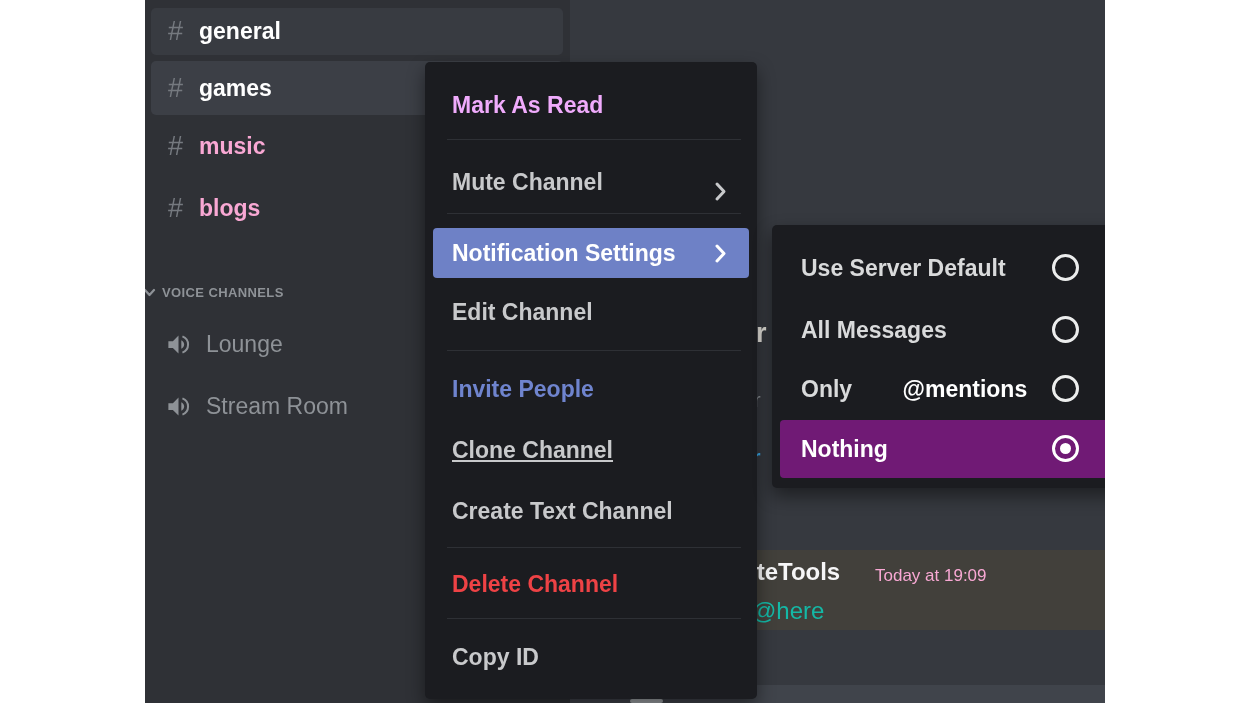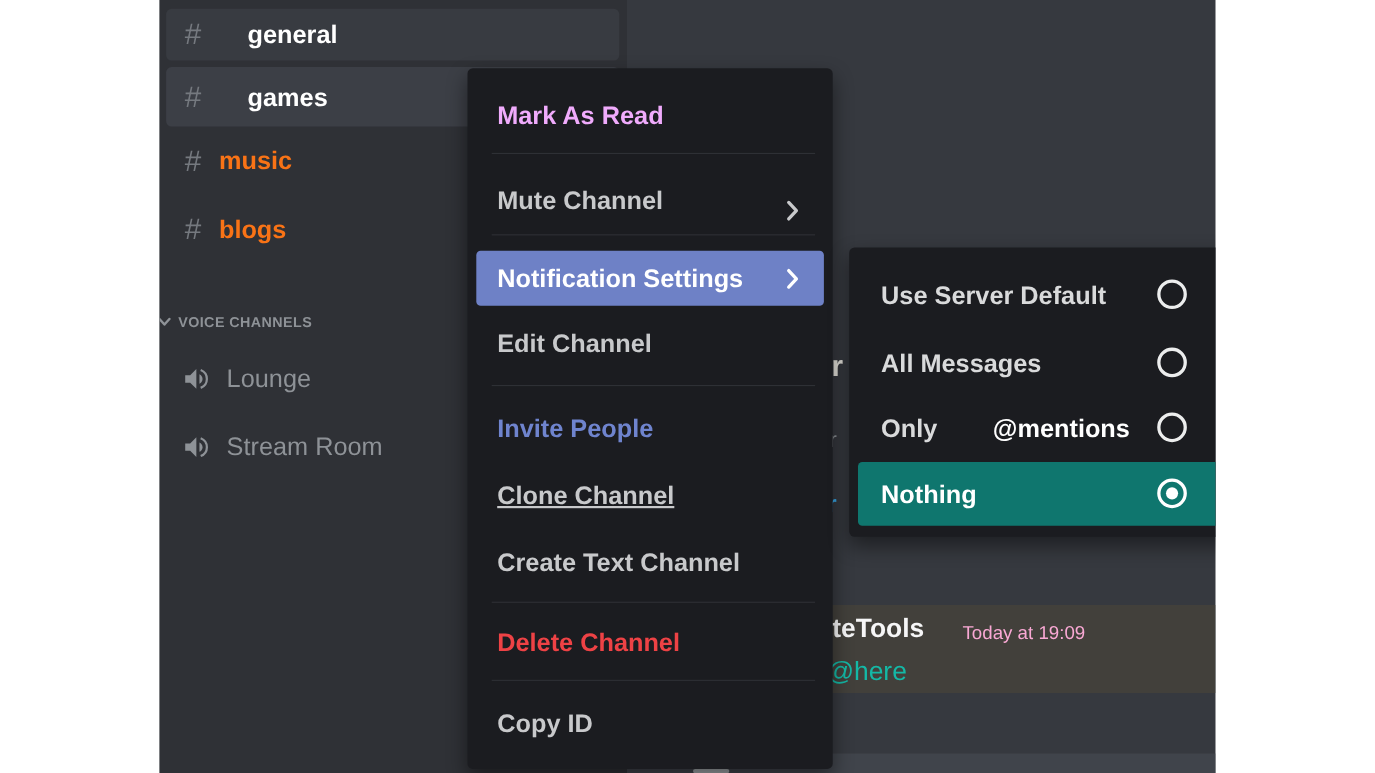--- a/index.html
+++ b/index.html
@@ -5,26 +5,26 @@
   * { box-sizing: border-box; margin: 0; padding: 0; }
   html,body { width:1250px; height:703px; background:#ffffff; font-family:"Liberation Sans", sans-serif; overflow:hidden; }
 
   .app { position:absolute; left:145px; top:0; width:960px; height:703px; background:#36393f; overflow:hidden; }
 
   
   .sidebar { position:absolute; left:0; top:0; width:425px; height:703px; background:#2f3136; }
   .channel-row { position:absolute; left:6px; width:412px; height:47px; border-radius:5px;
                  display:flex; align-items:center; padding-left:17px; cursor:pointer; }
   .channel-row .hash { font-size:27px; font-weight:500; color:#75797f; margin-right:16px; line-height:1; }
-  .channel-row .chan-name { font-size:23px; font-weight:600; color:#f97316; }
+  .channel-row .chan-name { font-size:23px; font-weight:600; color:#f9a8d4; }
   .row-general { top:8px;  background:#383b41; }
   .row-games   { top:61px; height:54px; background:#3c3f46; }
   .row-music   { top:123px; }
   .row-blogs   { top:185px; }
-  .row-general .chan-name, .row-games .chan-name { color:#ffffff;margin-left:26px; }
+  .row-general .chan-name, .row-games .chan-name { color:#ffffff; }
 
   .voice-header { position:absolute; left:0; top:280px; height:24px; display:flex; align-items:center;
                   color:#8e9297; font-size:13px; font-weight:700; letter-spacing:.03em; cursor:pointer; }
   .voice-header svg { margin-left:-3px; margin-right:5px; }
   .voice-row { position:absolute; left:6px; width:412px; height:44px; display:flex; align-items:center;
                padding-left:14px; cursor:pointer; }
   .voice-row svg { margin-right:14px; }
   .voice-row .chan-name { font-size:23px; font-weight:500; color:#8e9297; }
   .row-lounge { top:322px; }
   .row-stream { top:384px; }
@@ -66,21 +66,21 @@
 
   
   .submenu { position:absolute; left:627px; top:225px; width:379px; height:263px;
              background:#1b1c20; border-radius:5px; box-shadow:0 8px 18px rgba(0,0,0,.45); z-index:3; }
   .sub-item { position:absolute; left:29px; right:14px; height:44px; line-height:44px;
               font-size:23px; font-weight:600; color:#d9dadb; cursor:pointer; white-space:nowrap; }
   .si-default { top:21px; } .si-all { top:83px; } .si-only { top:142px; }
   .si-only .bold-part { font-weight:700; color:#ffffff;margin-left:44px; }
   .radio { position:absolute; width:27px; height:27px; border:3px solid #eceded; border-radius:50%; }
   .r-default { left:280px; top:29px; } .r-all { left:280px; top:91px; } .r-only { left:280px; top:150px; }
-  .sub-hl-row { position:absolute; left:8px; right:8px; top:195px; height:58px; background:#0f766e;
+  .sub-hl-row { position:absolute; left:8px; right:8px; top:195px; height:58px; background:#701a75;
                 border-radius:4px; cursor:pointer; }
   .sub-hl-row .hl-label { position:absolute; left:21px; top:0; height:58px; line-height:58px;
                           font-size:23px; font-weight:600; color:#ffffff; }
   .radio-selected { position:absolute; left:272px; top:15px; width:27px; height:27px;
                     border:3px solid #ffffff; border-radius:50%; }
   .radio-selected::after { content:""; position:absolute; left:5px; top:5px; width:11px; height:11px;
                            background:#ffffff; border-radius:50%; }
 </style>
 </head>
 <body>

